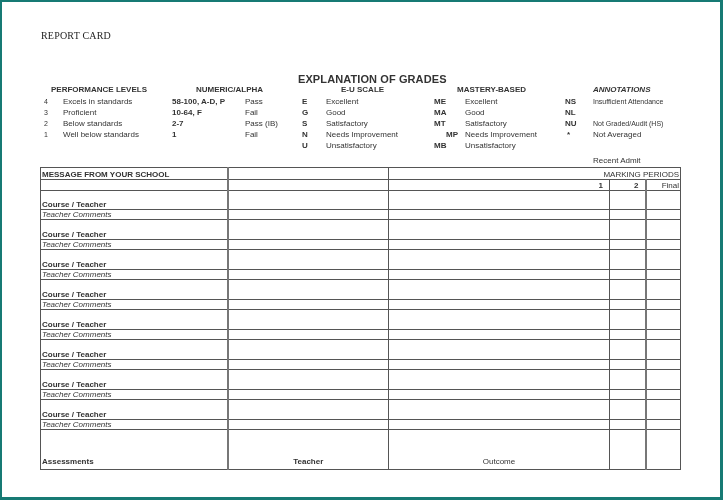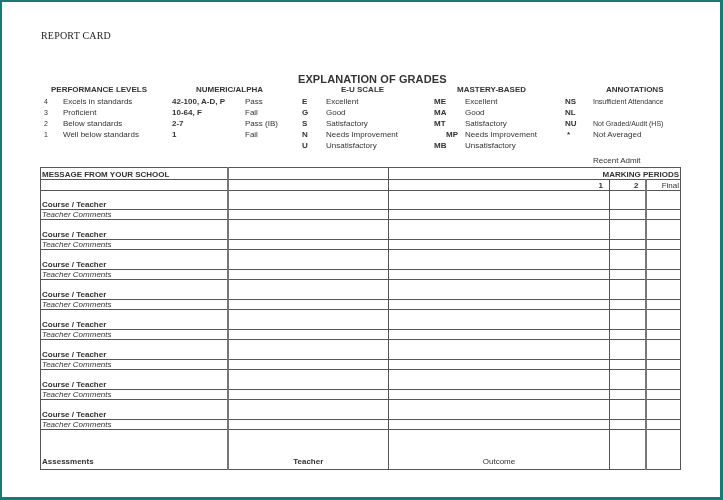--- a/index.html
+++ b/index.html
@@ -26,52 +26,52 @@
     table.grid {
       position: absolute; left: 40px; top: 167px; width: 640px;
       border-collapse: collapse; table-layout: fixed;
     }
     table.grid td {
       border: 1px solid #555; padding: 0 1px; vertical-align: bottom;
       font-size: 8px; color: #333; overflow: hidden; white-space: nowrap;
     }
     .thick-l { border-left: 2px solid #777 !important; }
     .h-msg { font-weight: bold; font-size: 9px; }
-    .h-mp { font-weight: bold; font-size: 9px; text-align: right; margin-left: 16px; }
+    .h-mp { font-weight: normal; font-size: 9px; text-align: right; margin-left: 16px; }
     .num { font-weight: bold; text-align: right; font-size: 7.5px; padding-right: 6px !important; }
     .final { text-align: right; font-size: 7px; }
     .course { font-weight: bold; font-size: 10px; color: #222; }
     .comments { font-style: italic; font-size: 7.5px; color: #333; }
     .foot { font-weight: bold; font-size: 9.5px; padding-bottom: 3px !important; }
   </style>
 </head>
 <body>
 
 <div class="frame"></div>
 
 <div class="title">REPORT CARD</div>
 
 <div class="legend-head">EXPLANATION OF GRADES</div>
 
 <div class="col-head" style="left:51px;">PERFORMANCE LEVELS</div>
 <div class="col-head" style="left:196px;">NUMERIC/ALPHA</div>
 <div class="col-head" style="left:341px;">E-U SCALE</div>
 <div class="col-head" style="left:457px;">MASTERY-BASED</div>
-<div class="col-head" style="left:606px;">ANNOTATIONS</div>
+<div class="col-head" style="left:593px;font-style:italic;">ANNOTATIONS</div>
 
 <div class="row small" style="left:44px;top:98px;">4</div>
 <div class="row" style="left:63px;top:97px;">Excels in standards</div>
 <div class="row small" style="left:44px;top:109px;">3</div>
 <div class="row" style="left:63px;top:108px;">Proficient</div>
 <div class="row small" style="left:44px;top:120px;">2</div>
 <div class="row" style="left:63px;top:119px;">Below standards</div>
 <div class="row small" style="left:44px;top:131px;">1</div>
 <div class="row" style="left:63px;top:130px;">Well below standards</div>
 
-<div class="row b" style="left:172px;top:97px;">42-100, A-D, P</div>
+<div class="row b" style="left:172px;top:97px;">58-100, A-D, P</div>
 <div class="row" style="left:245px;top:97px;">Pass</div>
 <div class="row b" style="left:172px;top:108px;">10-64, F</div>
 <div class="row" style="left:245px;top:108px;">Fail</div>
 <div class="row b" style="left:172px;top:119px;">2-7</div>
 <div class="row" style="left:245px;top:119px;">Pass (IB)</div>
 <div class="row b" style="left:172px;top:130px;">1</div>
 <div class="row" style="left:245px;top:130px;">Fail</div>
 
 <div class="row b" style="left:302px;top:97px;">E</div>
 <div class="row" style="left:326px;top:97px;">Excellent</div>

